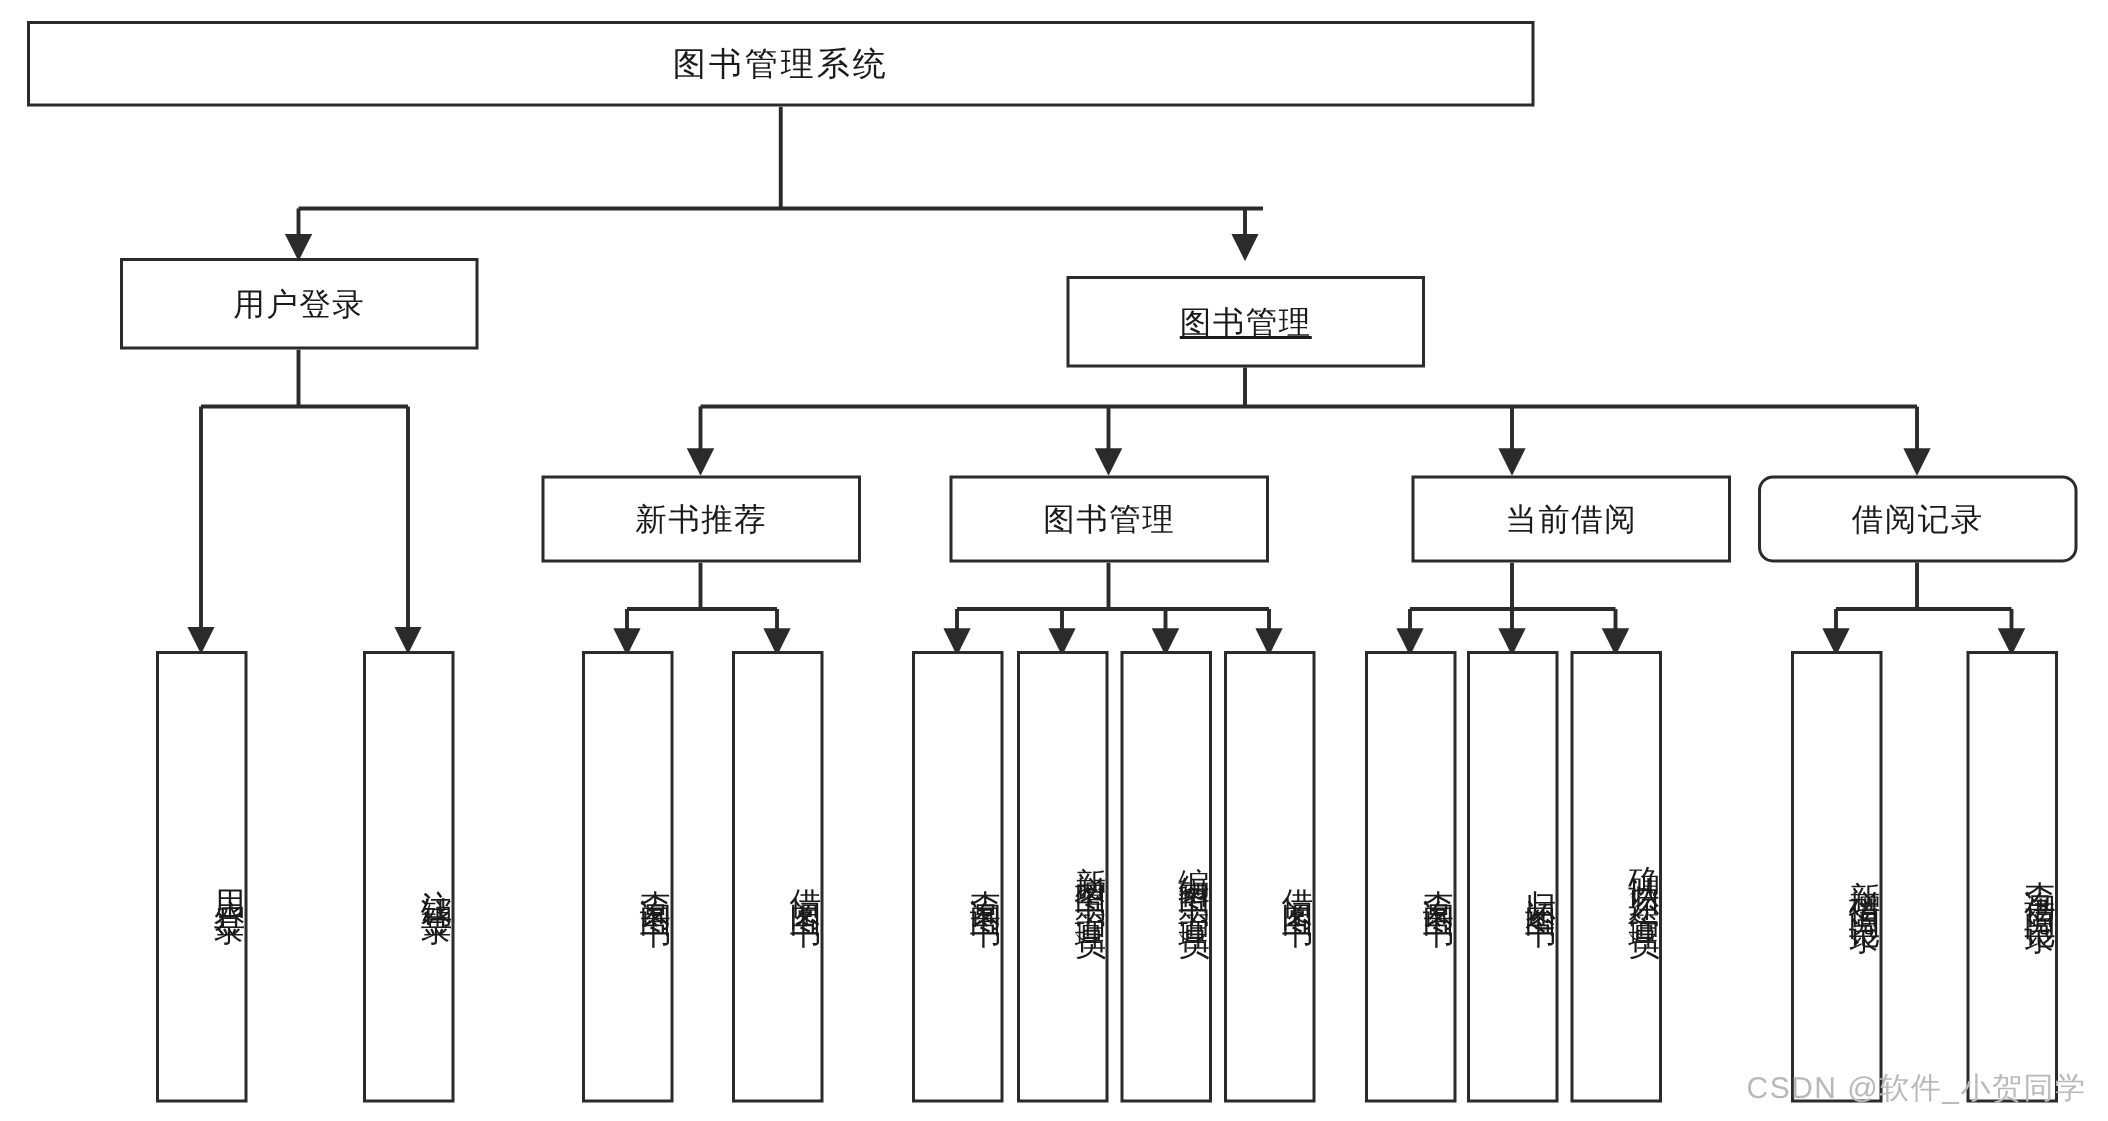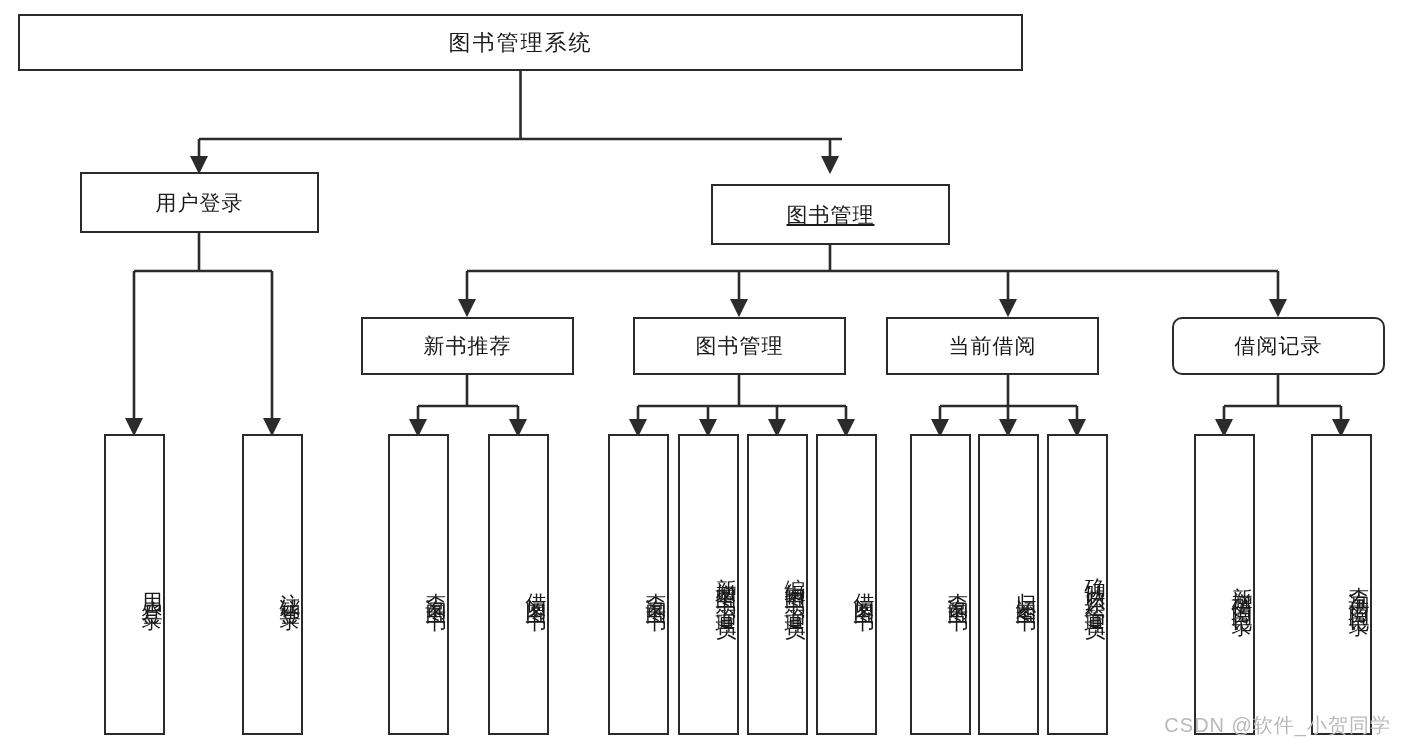--- a/index.html
+++ b/index.html
@@ -137,21 +137,21 @@
   <div class="node node-h" style="left:711px; top:184px; width:239px; height:61px;text-decoration:underline;">
     <span>图书管理</span>
   </div>
 
   <div class="node node-h" style="left:361px; top:317px; width:213px; height:58px;">
     <span>新书推荐</span>
   </div>
   <div class="node node-h" style="left:633px; top:317px; width:213px; height:58px;">
     <span>图书管理</span>
   </div>
-  <div class="node node-h" style="left:886px; top:317px; width:213px; height:58px;">
+  <div class="node node-h" style="left:941px; top:317px; width:213px; height:58px;">
     <span>当前借阅</span>
   </div>
   <div class="node node-h" style="left:1172px; top:317px; width:213px; height:58px;border-radius:10px;">
     <span>借阅记录</span>
   </div>
 
   <div class="node node-v" style="left:104px; top:434px; width:61px; height:301px;">
     <span>用户登录</span>
   </div>
   <div class="node node-v" style="left:242px; top:434px; width:61px; height:301px;">

